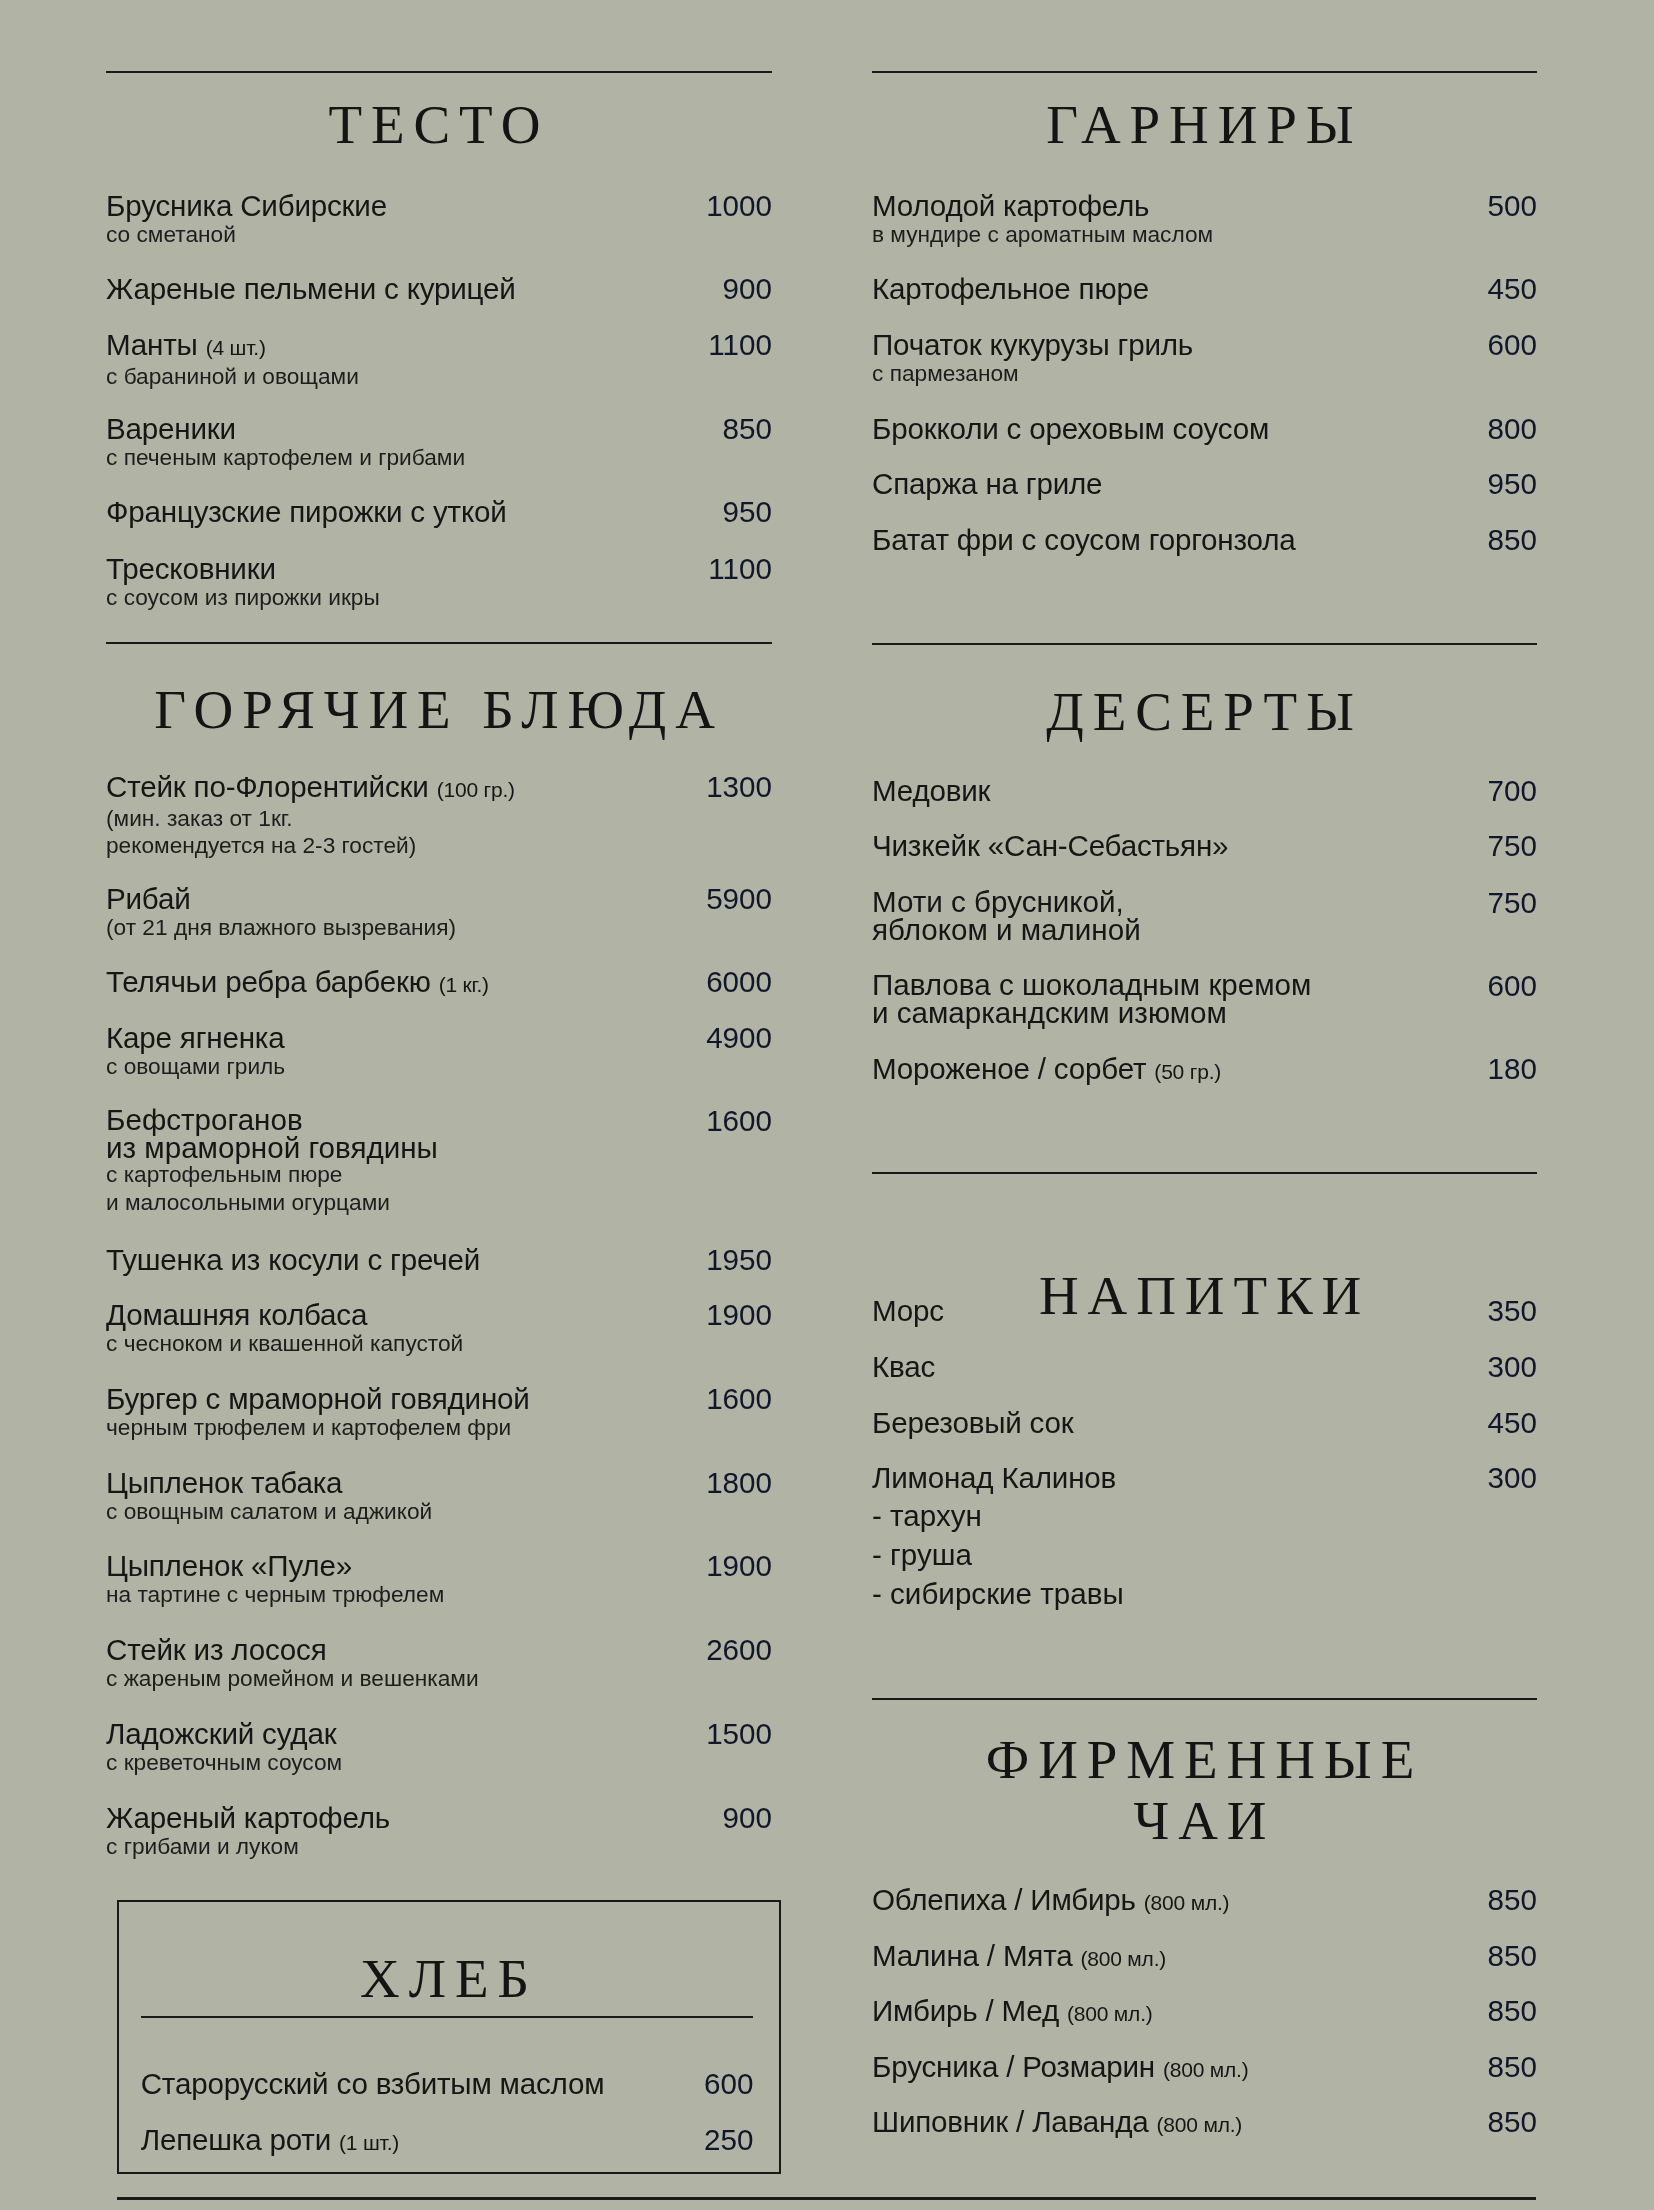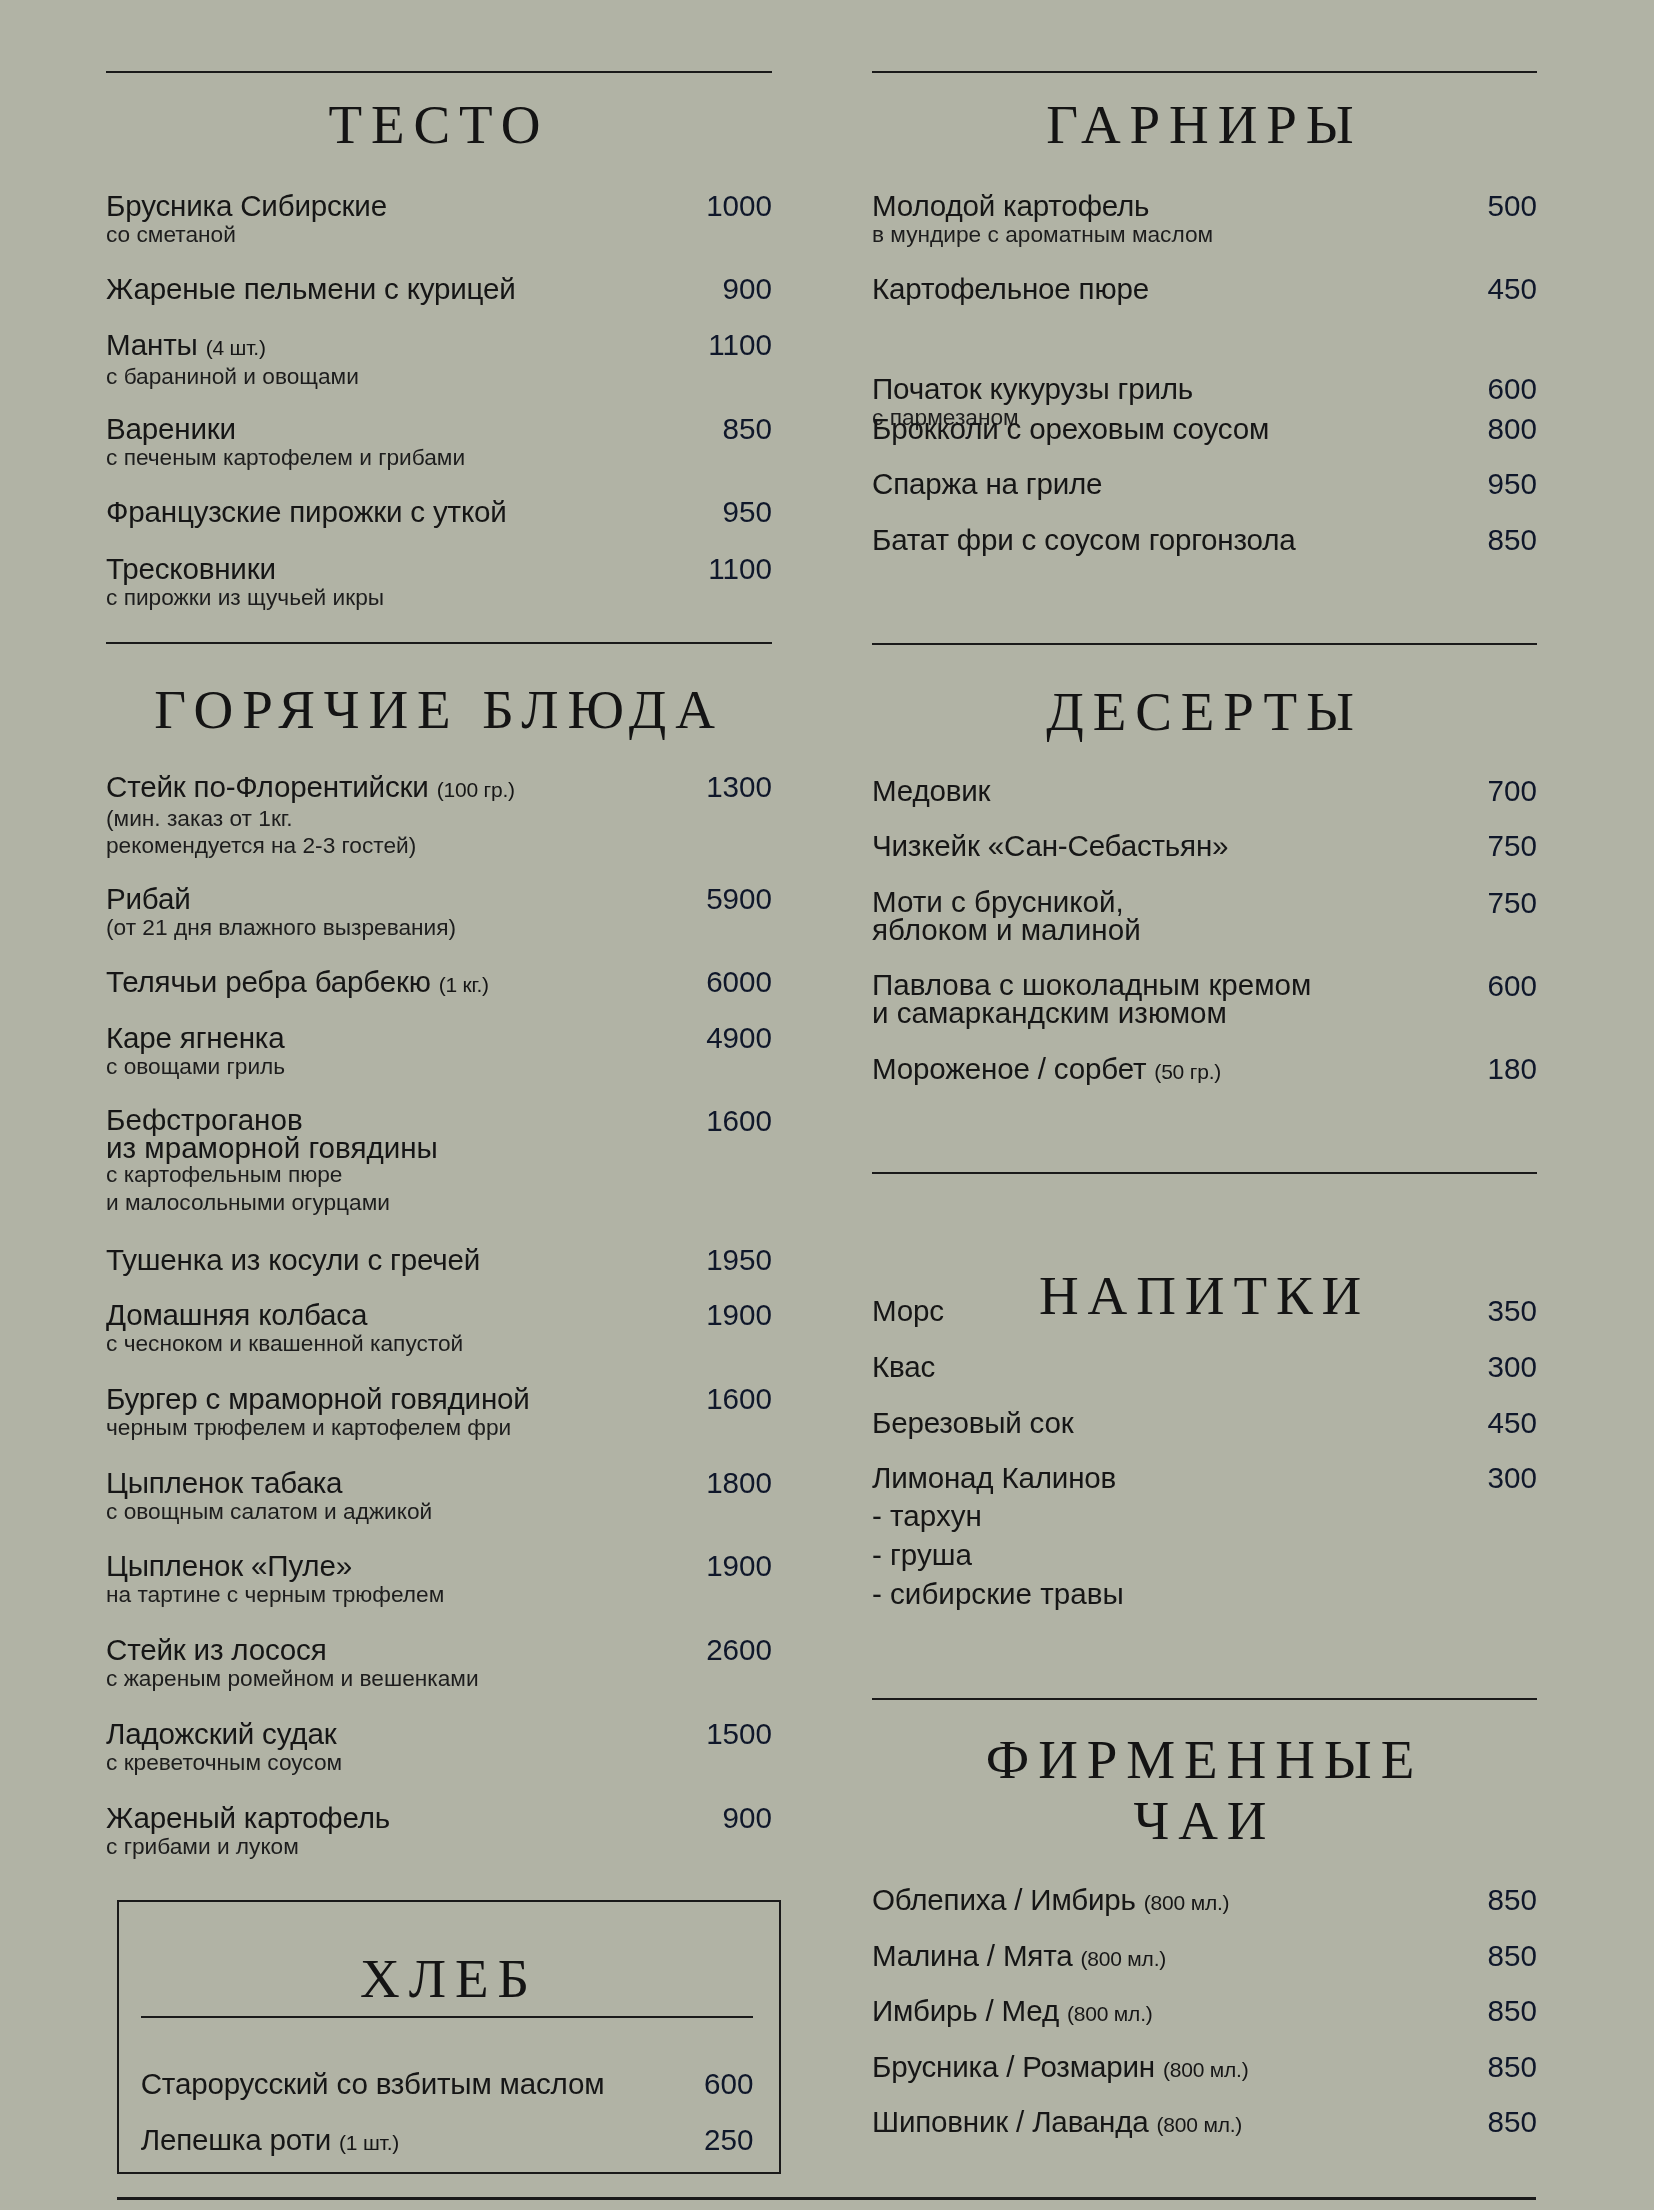--- a/index.html
+++ b/index.html
@@ -65,21 +65,21 @@
       <div class="item-name">Вареники</div>
       <div class="item-sub">с печеным картофелем и грибами</div>
       <div class="item-price">850</div>
     </div>
     <div class="item" style="top:497px;">
       <div class="item-name">Французские пирожки с уткой</div>
       <div class="item-price">950</div>
     </div>
     <div class="item" style="top:554px;">
       <div class="item-name">Тресковники</div>
-      <div class="item-sub">с пирожки из щучьей икры</div>
+      <div class="item-sub">с соусом из пирожки икры</div>
       <div class="item-price">1100</div>
     </div>
   </div>
 
   <div class="section" style="top:0;">
     <div class="rule" style="top:642px;"></div>
     <h2 class="title" style="top:678px;">ГОРЯЧИЕ БЛЮДА</h2>
 
     <div class="item" style="top:772px;">
       <div class="item-name"><span>Стейк по-Флорентийски</span> <span class="qty">(100 гр.)</span></div>
@@ -171,21 +171,21 @@
 
     <div class="item" style="top:191px;">
       <div class="item-name">Молодой картофель</div>
       <div class="item-sub">в мундире с ароматным маслом</div>
       <div class="item-price">500</div>
     </div>
     <div class="item" style="top:274px;">
       <div class="item-name">Картофельное пюре</div>
       <div class="item-price">450</div>
     </div>
-    <div class="item" style="top:330px;margin-top:44px;">
+    <div class="item" style="top:330px;">
       <div class="item-name">Початок кукурузы гриль</div>
       <div class="item-sub">с пармезаном</div>
       <div class="item-price">600</div>
     </div>
     <div class="item" style="top:414px;">
       <div class="item-name">Брокколи с ореховым соусом</div>
       <div class="item-price">800</div>
     </div>
     <div class="item" style="top:469px;">
       <div class="item-name">Спаржа на гриле</div>

